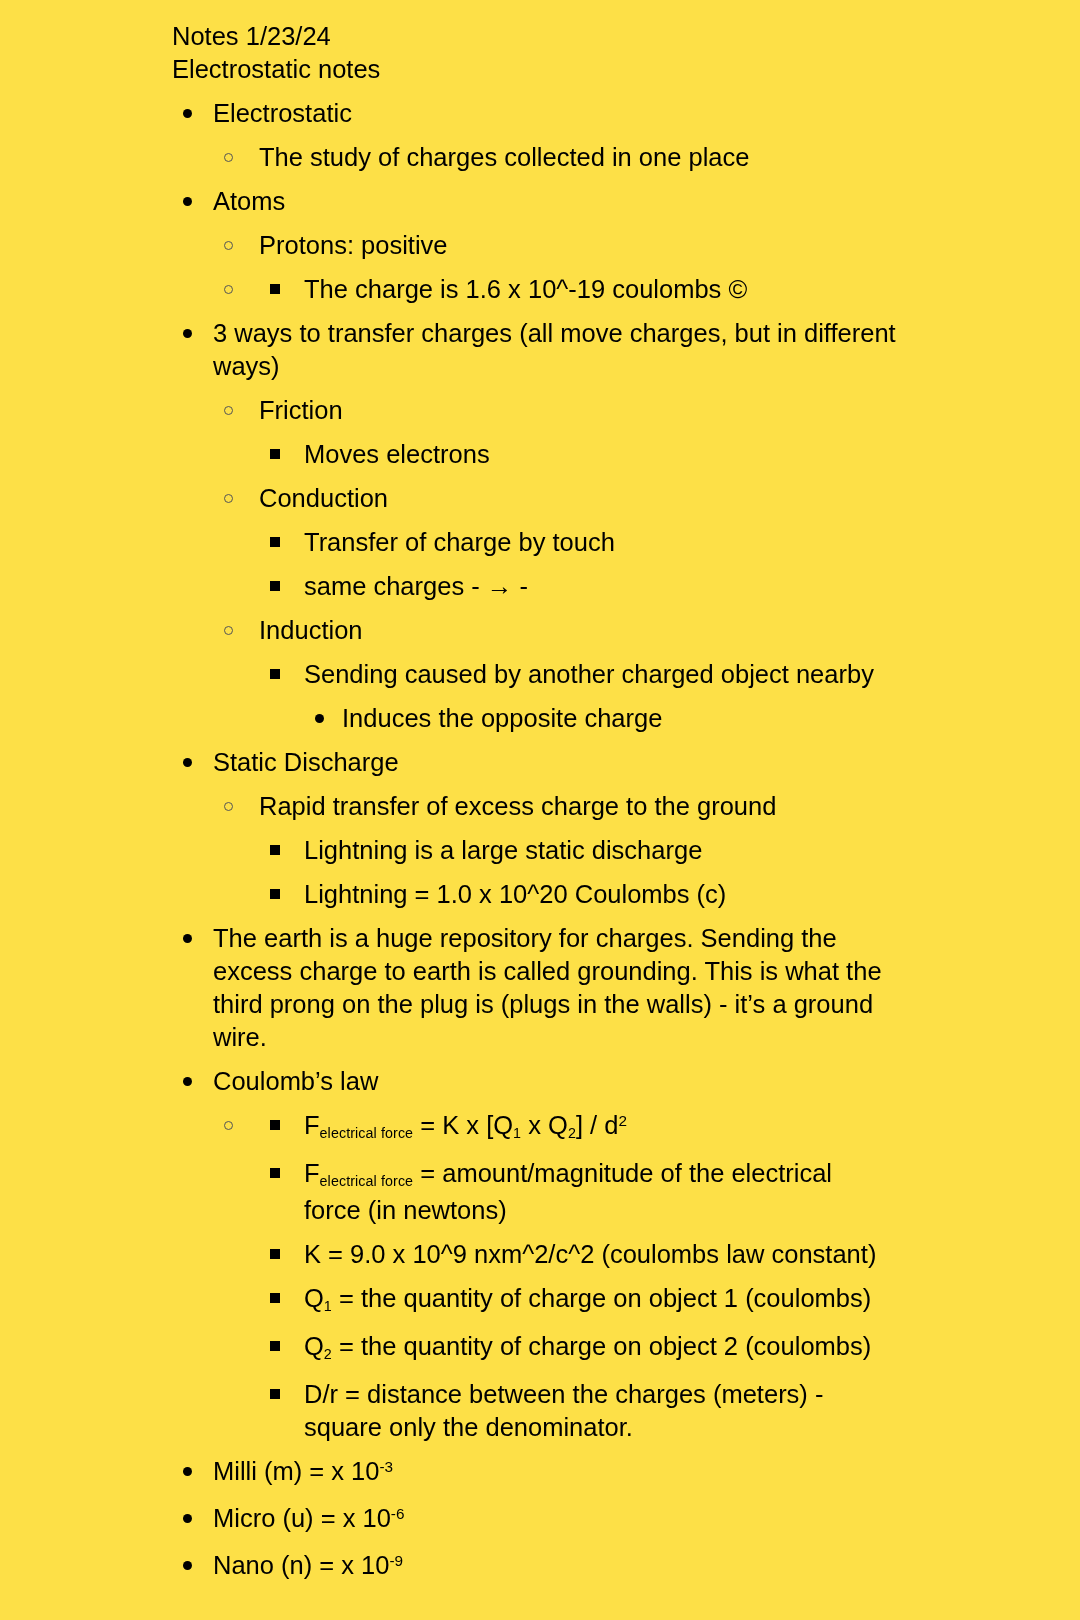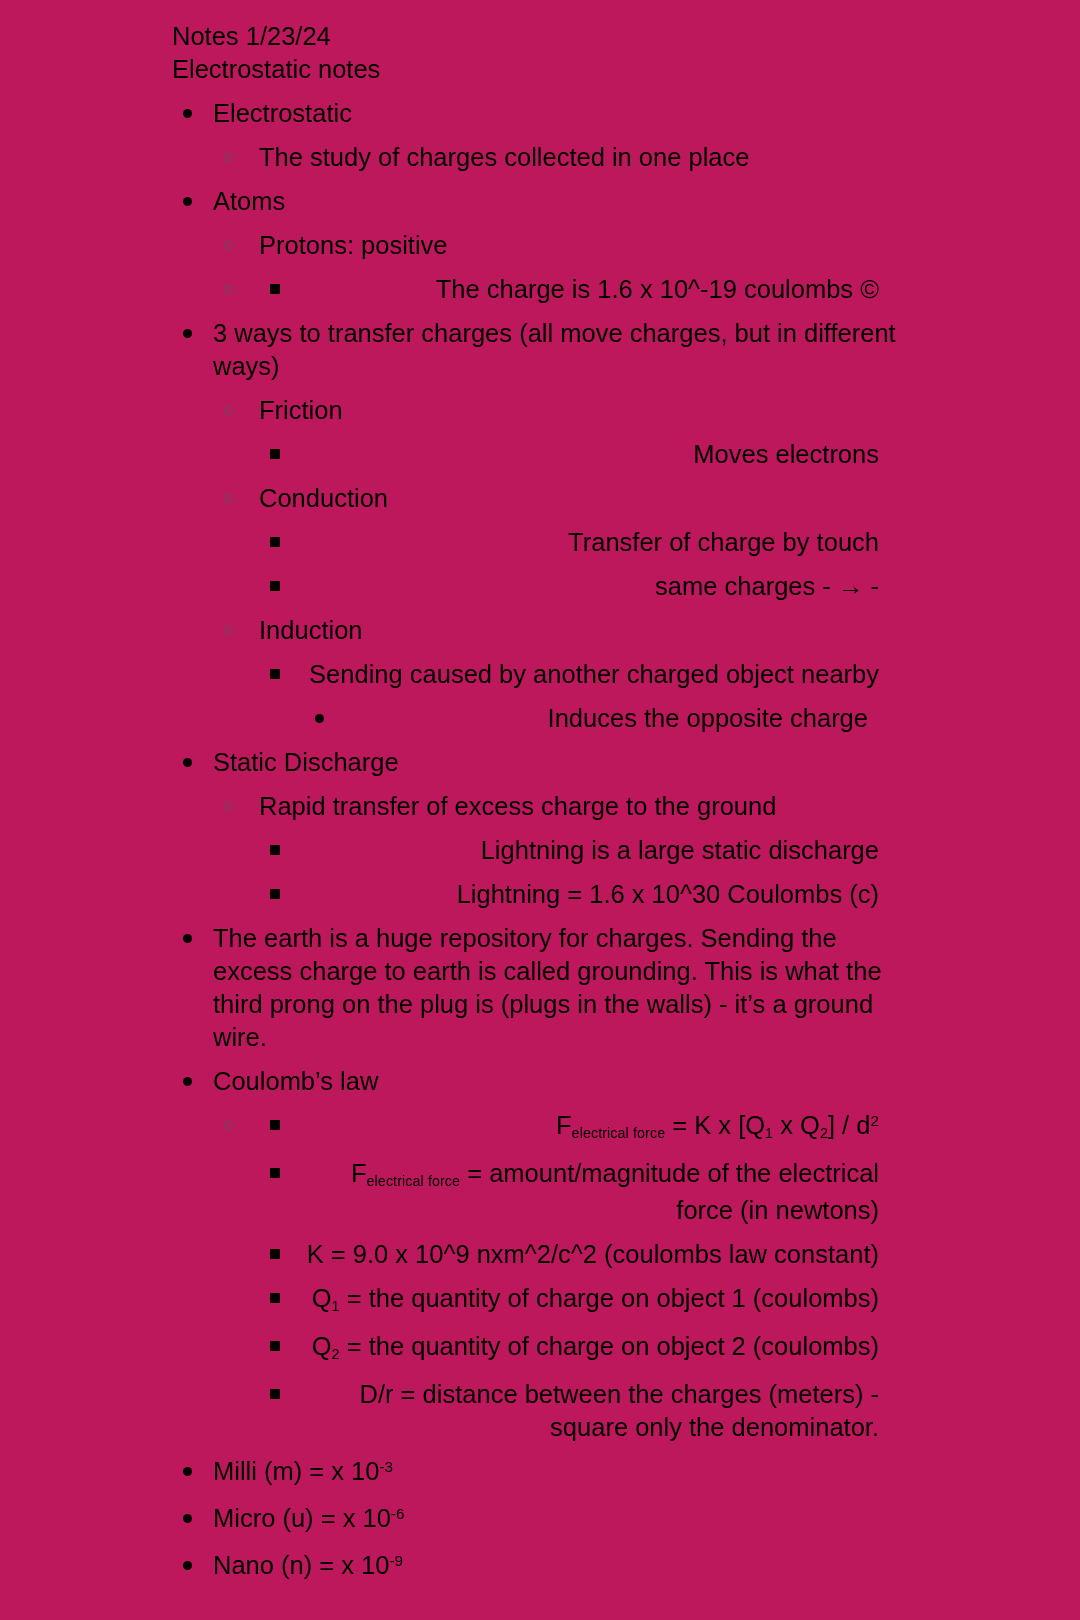--- a/index.html
+++ b/index.html
@@ -11,21 +11,21 @@
     width: 1080px;
     height: 1620px;
     font-family: "Liberation Sans", sans-serif;
     color: #000000;
     -webkit-font-smoothing: antialiased;
   }
   #page {
     position: relative;
     width: 1080px;
     height: 1620px;
-    background: #be185d;
+    background: #fde047;
     box-sizing: border-box;
     padding: 20px 0 0 0;
     overflow: hidden;
   }
   .doc {
     margin-left: 172px;
     width: 740px;
     font-size: 25.5px;
     line-height: 33px;
   }
@@ -78,21 +78,21 @@
     border-radius: 50%;
     border: 1.4px solid #555;
     background: transparent;
     box-sizing: border-box;
     vertical-align: middle;
     margin-top: -4px;
   }
 
   
   .l3 { margin-left: 84px; }
-  .l3 > li.item { padding-left: 34px; text-align: right; }
+  .l3 > li.item { padding-left: 34px; }
   .l3 > li.item > .marker .sq {
     display: inline-block;
     width: 10px; height: 10px;
     background: #000;
     vertical-align: middle;
     margin-top: -4px;
   }
 
   
   .l4 { margin-left: 88px; }
@@ -212,21 +212,21 @@
             <li class="item">
               <span class="marker"><span class="circ"></span></span>
               <span class="txt">Rapid transfer of excess charge to the ground</span>
               <ul class="lvl l3">
                 <li class="item">
                   <span class="marker"><span class="sq"></span></span>
                   <span class="txt">Lightning is a large static discharge</span>
                 </li>
                 <li class="item">
                   <span class="marker"><span class="sq"></span></span>
-                  <span class="txt">Lightning = 1.6 x 10^30 Coulombs (c)</span>
+                  <span class="txt">Lightning = 1.0 x 10^20 Coulombs (c)</span>
                 </li>
               </ul>
             </li>
           </ul>
         </li>
         <li class="item">
           <span class="marker"><span class="dot-lg"></span></span>
           <span class="txt">The earth is a huge repository for charges. Sending the excess charge to earth is called grounding. This is what the third prong on the plug is (plugs in the walls) - it’s a ground wire.</span>
         </li>
         <li class="item">

